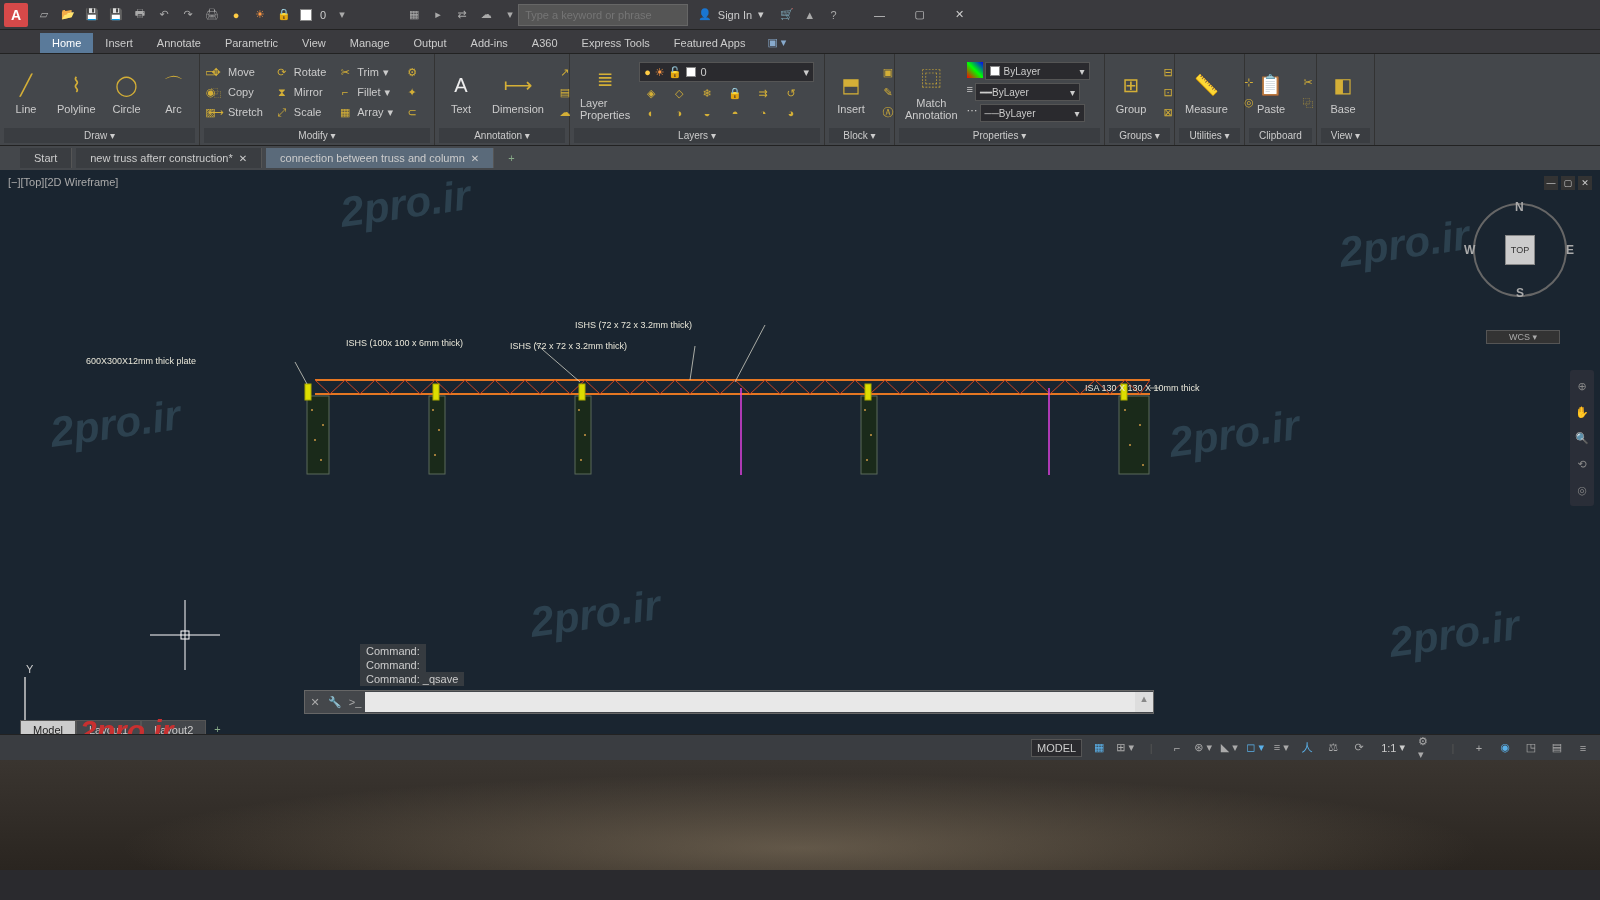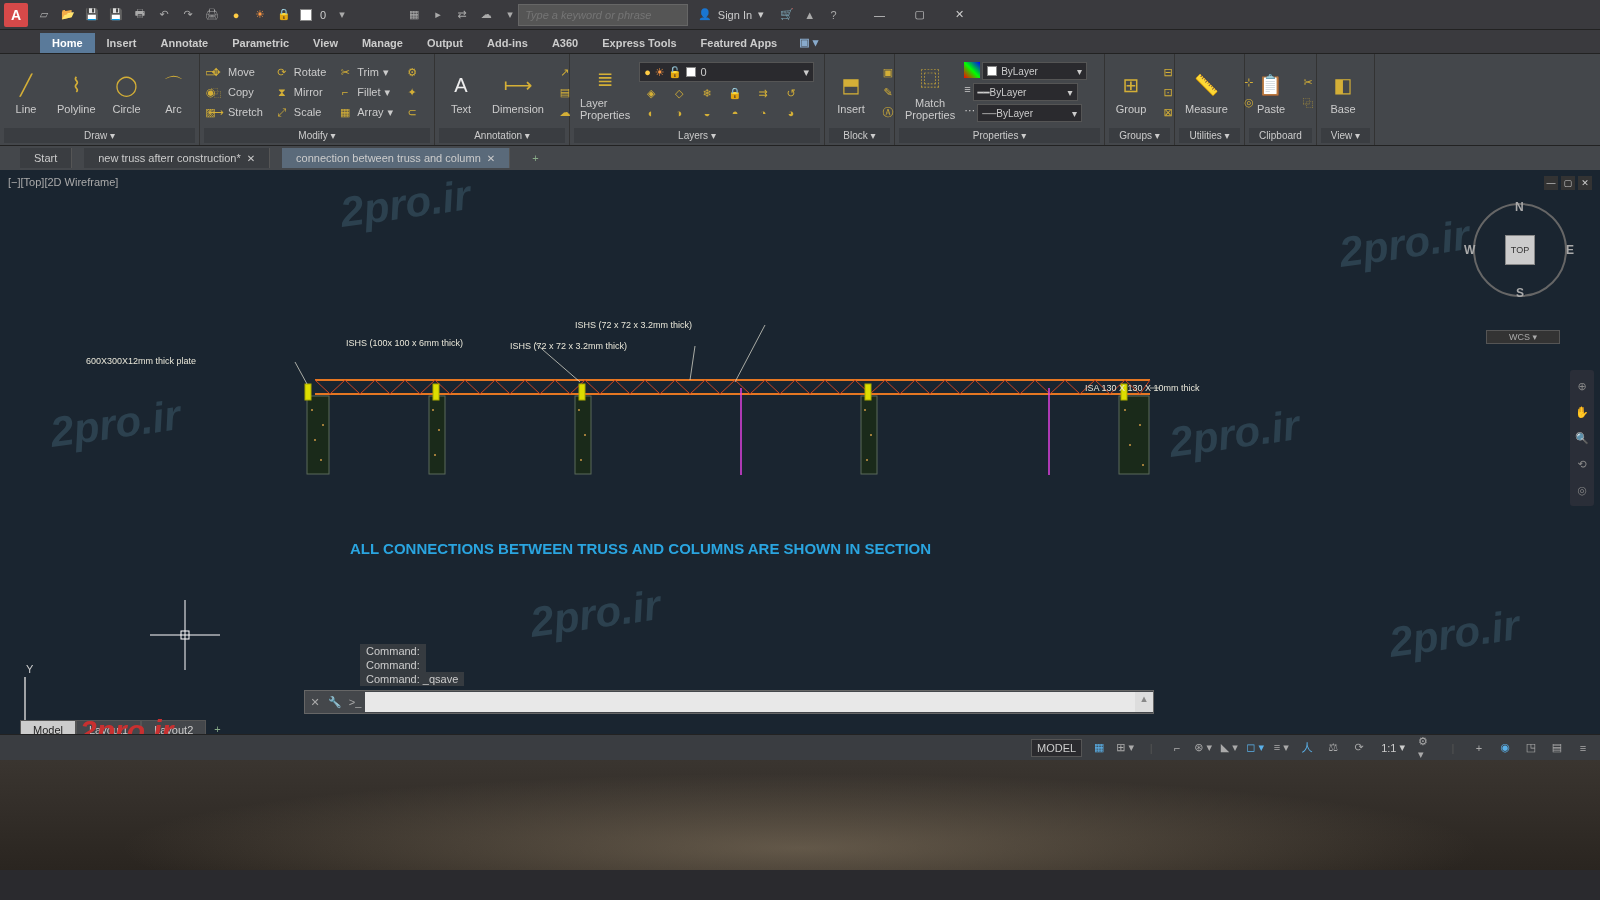--- a/index.html
+++ b/index.html
@@ -2,39 +2,39 @@
 <html><head>
 <meta charset="utf-8">
 <style>
 * { box-sizing: border-box; margin: 0; padding: 0; font-family: 'Segoe UI', sans-serif; }
 body { background: #2a2a2e; color: #ccc; font-size: 11px; overflow: hidden; width: 1600px; height: 900px; position: relative; }
 .titlebar { height: 30px; background: #3a3a3e; display: flex; align-items: center; padding: 0 4px; border-bottom: 1px solid #222; }
 .app-icon { width: 24px; height: 24px; background: #d64949; color: #fff; font-weight: bold; display: flex; align-items: center; justify-content: center; font-size: 14px; margin-right: 8px; border-radius: 2px; }
 .qat { display: flex; gap: 8px; align-items: center; }
 .qat-icon { width: 16px; height: 16px; color: #aaa; cursor: pointer; display: flex; align-items: center; justify-content: center; }
 .title-center { flex: 1; text-align: right; padding-right: 8px; color: #ddd; font-size: 12px; }
-.search-box { width: 170px; height: 22px; background: #555; border: 1px solid #666; color: #999; padding: 0 6px; font-size: 11px; font-style: italic; }
+.search-box { width: 170px; height: 22px; background: #555; border: 1px solid #666; color: #999; padding: 0 6px; font-size: 11px; }
 .signin { display: flex; align-items: center; gap: 6px; padding: 0 10px; color: #ccc; cursor: pointer; }
 .winbtns { display: flex; gap: 0; margin-left: 10px; }
 .winbtn { width: 40px; height: 28px; display: flex; align-items: center; justify-content: center; color: #ccc; cursor: pointer; }
-.ribbon-tabs { height: 24px; background: #3a3a3e; display: flex; align-items: flex-end; padding-left: 40px; border-bottom: 1px solid #222; font-weight: bold; }
+.ribbon-tabs { height: 24px; background: #3a3a3e; display: flex; align-items: flex-end; padding-left: 40px; border-bottom: 1px solid #222; }
 .ribbon-tab { padding: 4px 12px; color: #ccc; cursor: pointer; font-size: 11px; }
 .ribbon-tab.active { background: #5a7a9a; color: #fff; }
 .ribbon { height: 92px; background: #44474b; display: flex; border-bottom: 1px solid #222; }
 .ribbon-panel { border-right: 1px solid #333; padding: 2px 4px; display: flex; flex-direction: column; }
 .panel-content { flex: 1; display: flex; align-items: center; gap: 3px; }
 .panel-label { text-align: center; color: #ccc; font-size: 10px; padding: 2px 0; background: #3a3d41; }
 .big-btn { display: flex; flex-direction: column; align-items: center; gap: 2px; padding: 2px 6px; cursor: pointer; color: #ccc; }
 .big-btn .ico { width: 32px; height: 32px; display: flex; align-items: center; justify-content: center; font-size: 20px; color: #d4af37; }
 .small-btn-col { display: flex; flex-direction: column; gap: 2px; }
 .small-btn { display: flex; align-items: center; gap: 4px; padding: 1px 4px; cursor: pointer; color: #ccc; font-size: 11px; }
 .small-btn .ico { width: 16px; height: 16px; display: flex; align-items: center; justify-content: center; color: #d4af37; }
 .layer-combo { width: 175px; height: 20px; background: #2a2a2e; border: 1px solid #555; padding: 0 4px; display: flex; align-items: center; gap: 4px; font-size: 11px; }
 .bylayer-combo { width: 105px; height: 18px; background: #2a2a2e; border: 1px solid #555; padding: 3px 4px; display: flex; align-items: center; font-size: 10px; }
-.file-tabs { height: 24px; background: #44474b; display: flex; align-items: center; padding-left: 20px; gap: 12px; }
+.file-tabs { height: 24px; background: #44474b; display: flex; align-items: center; padding-left: 20px; gap: 4px; }
 .file-tab { padding: 4px 14px; background: #3a3d41; color: #ccc; cursor: pointer; font-size: 11px; border-right: 1px solid #555; display: flex; align-items: center; gap: 6px; }
 .file-tab.active { background: #5a6a7a; }
 .file-tab .close { font-size: 10px; }
 .file-tab-add { padding: 4px 10px; cursor: pointer; color: #8a8; }
 .canvas-wrap { position: relative; background: #1a2530; height: 590px; overflow: hidden; }
 .viewport-label { position: absolute; top: 6px; left: 8px; color: #aaa; font-size: 11px; }
 .vp-controls { position: absolute; top: 6px; right: 8px; display: flex; gap: 3px; }
 .vp-controls span { width: 14px; height: 14px; background: #333; color: #ccc; display: flex; align-items: center; justify-content: center; font-size: 9px; cursor: pointer; }
 .viewcube { position: absolute; top: 30px; right: 30px; width: 100px; height: 100px; }
 .viewcube .cube { position: absolute; top: 35px; left: 35px; width: 30px; height: 30px; background: #ccc; color: #333; display: flex; align-items: center; justify-content: center; font-size: 9px; border: 1px solid #888; }
@@ -311,21 +311,21 @@
           </div>
       </div>
     </div>
     <div class="panel-label">Block ▾</div>
   </div>
   <div class="ribbon-panel" style="width:210px">
     <div class="panel-content">
       <div class="big-btn">
           <div class="ico">⿴</div>
           <span style="white-space:pre-line;text-align:center">Match
-Properties</span>
+Annotation</span>
         </div>
       <div class="small-btn-col" style="gap:3px">
         <div style="display:flex;gap:2px">
             <span class="ico" style="width:16px;height:16px;background:linear-gradient(45deg,#f00,#0f0,#00f)"></span>
             <div class="bylayer-combo"><span style="width:10px;height:10px;background:#fff;border:1px solid #888;margin-right:4px"></span><span>ByLayer</span><span style="flex:1"></span>▾</div>
           </div>
         <div style="display:flex;gap:2px">
             <span class="ico">≡</span>
             <div class="bylayer-combo">━━ <span>ByLayer</span><span style="flex:1"></span>▾</div>
           </div>
@@ -508,21 +508,20 @@
       <path d="M1075 218 L1085 218"></path>
     </g>
   </svg>
 
   <div class="annotation" style="top:186px;left:86px">600X300X12mm thick plate</div>
   <div class="annotation" style="top:168px;left:346px">ISHS (100x 100 x 6mm thick)</div>
   <div class="annotation" style="top:171px;left:510px">ISHS (72 x 72 x 3.2mm thick)</div>
   <div class="annotation" style="top:150px;left:575px">ISHS (72 x 72 x 3.2mm thick)</div>
   <div class="annotation" style="top:213px;left:1085px">ISA 130 X 130 X 10mm thick</div>
 
-  <div class="drawing-title" style="bottom:auto;top:370px">ALL CONNECTIONS BETWEEN TRUSS AND COLUMNS ARE  SHOWN IN SECTION</div>
 
   <svg class="crosshair">
     <line x1="35" y1="0" x2="35" y2="70" stroke="#fff" stroke-width="1"></line>
     <line x1="0" y1="35" x2="70" y2="35" stroke="#fff" stroke-width="1"></line>
     <rect x="31" y="31" width="8" height="8" fill="none" stroke="#fff"></rect>
   </svg>
 
   <svg class="ucs-icon">
     <line x1="5" y1="55" x2="55" y2="55" stroke="#ccc" stroke-width="1.5"></line>
     <line x1="5" y1="55" x2="5" y2="5" stroke="#ccc" stroke-width="1.5"></line>

